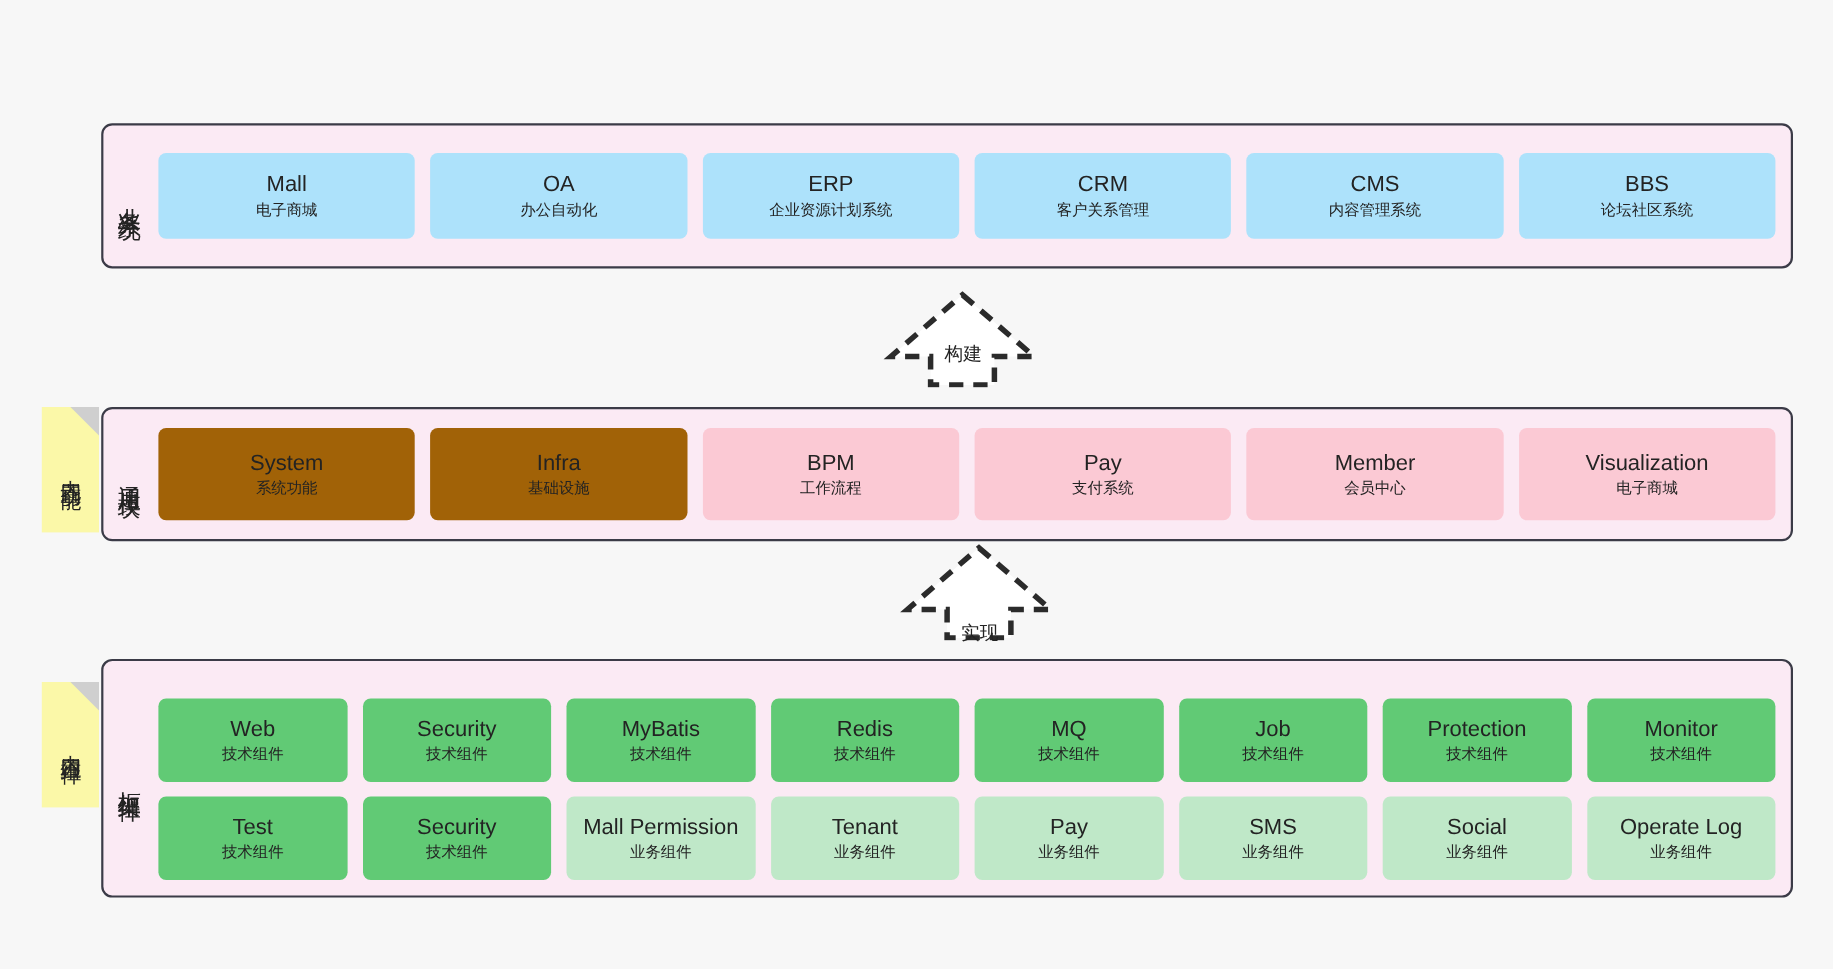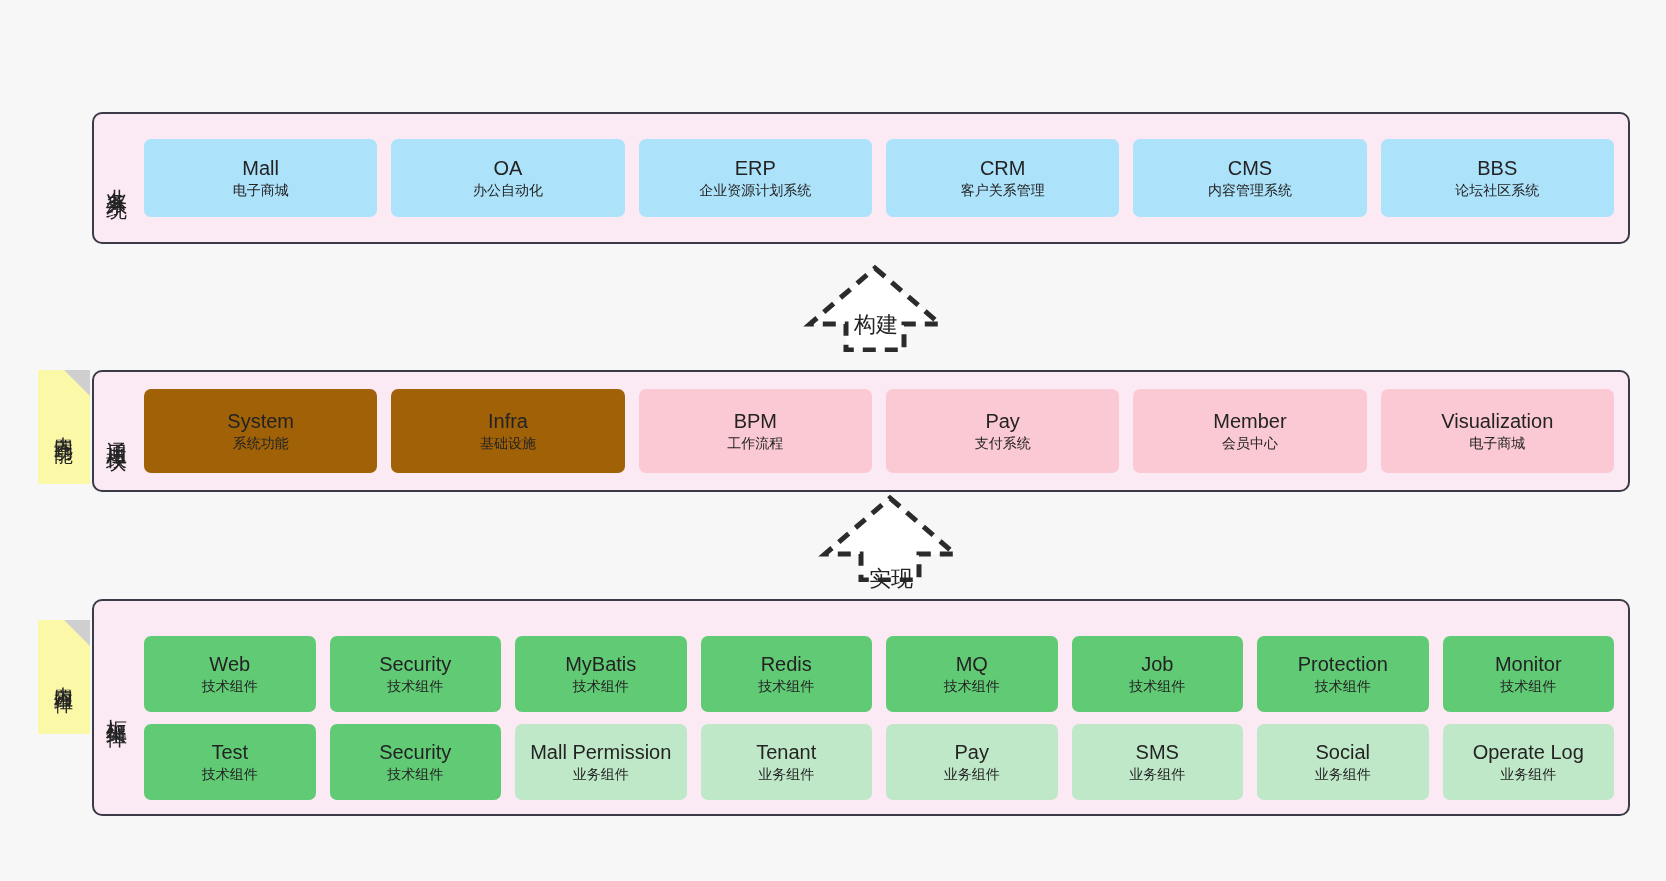--- a/index.html
+++ b/index.html
@@ -48,23 +48,24 @@
   .layer-body {
     flex: 1 1 auto;
     display: flex;
     align-items: center;
     padding: 0 14px 0 4px;
     gap: 14px;
   }
 
   .layer-body.two-rows {
     flex-direction: column;
-    justify-content: flex-end;
+    justify-content: space-between;
     gap: 12px;
     padding: 14px 14px 14px 4px;
+    margin-top: 20px;
   }
 
   .row {
     display: flex;
     width: 100%;
     gap: 14px;
   }
 
   
   .node {
@@ -124,21 +125,21 @@
     border-top: 26px solid #cfcfcf;
   }
 
   
   .connector {
     position: absolute;
     z-index: 2;
   }
   .connector .conn-label {
     position: absolute;
-    font-size: 22px;
+    font-size: 17px;
     color: #232323;
     background: transparent;
     left: 50%;
     transform: translateX(-48%);
     white-space: nowrap;
     user-select: none;
   }
 </style>
 </head>
 <body>

